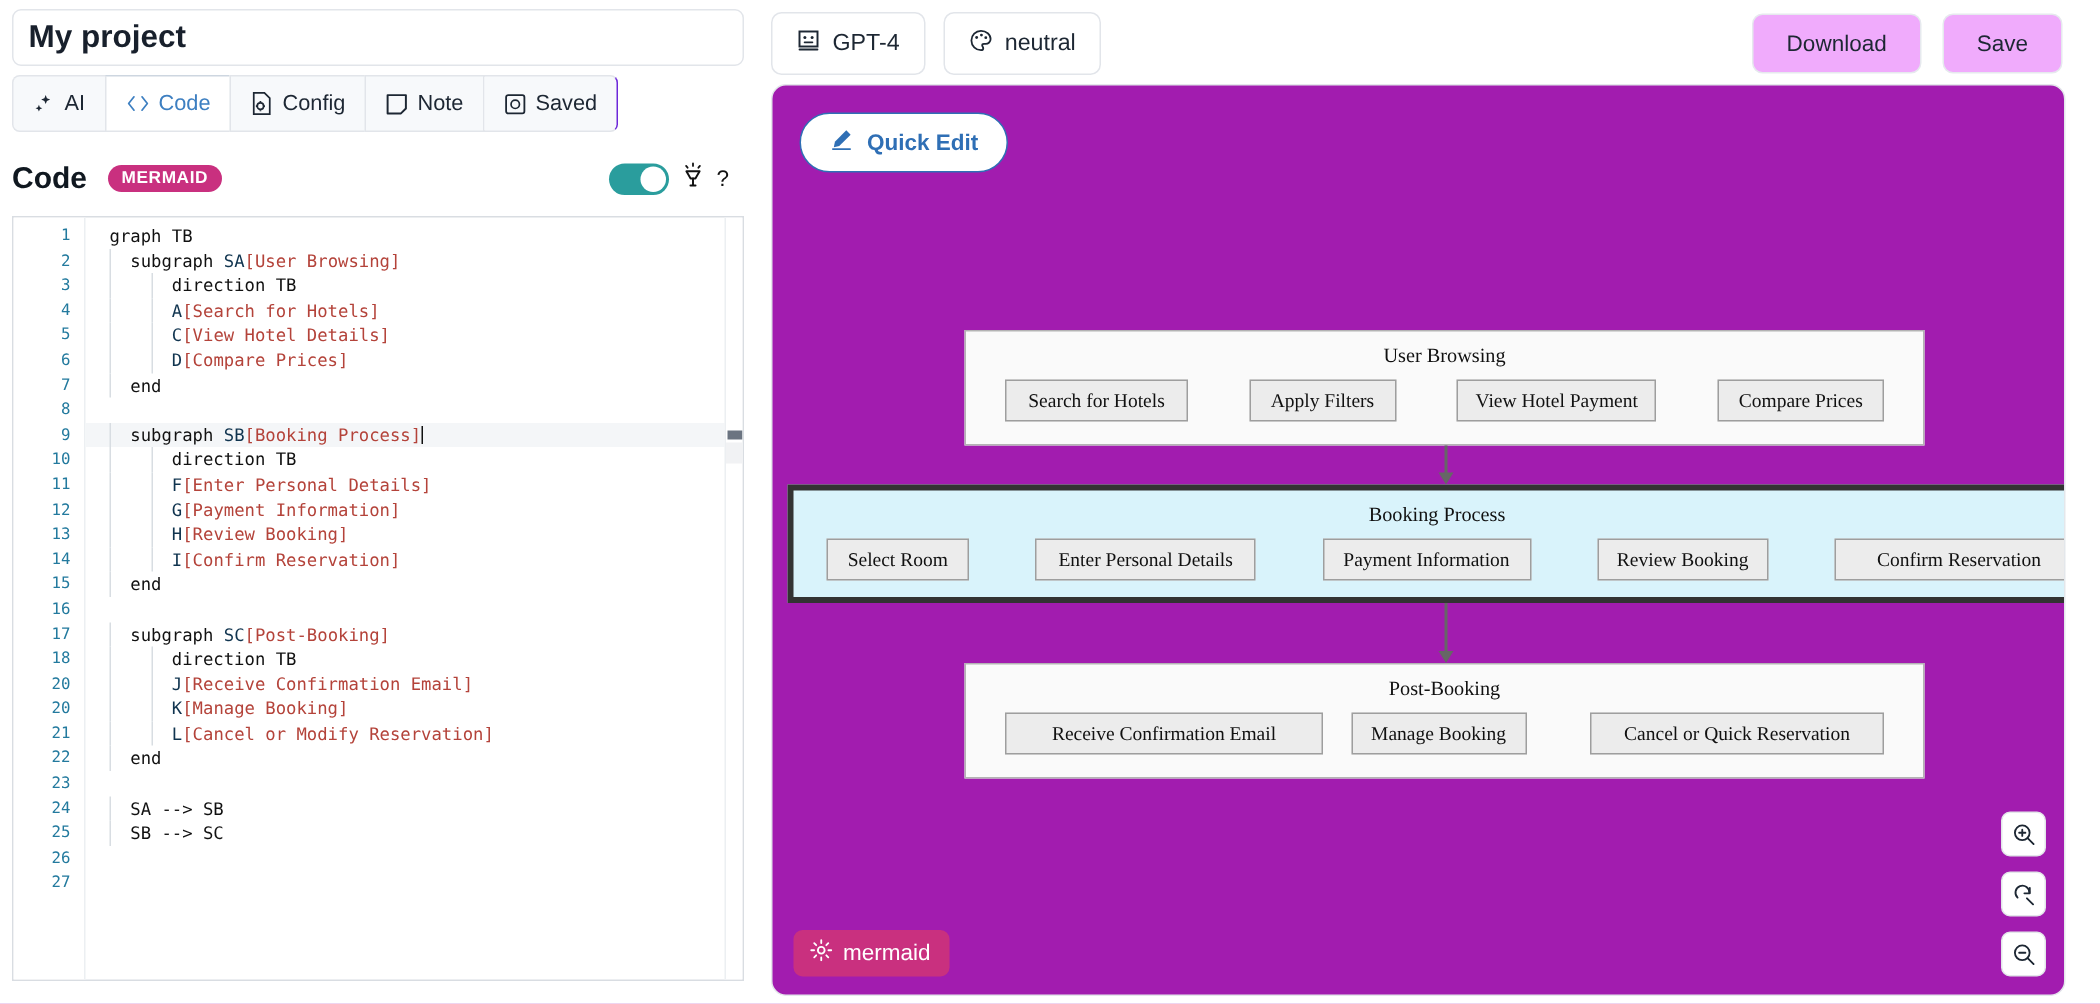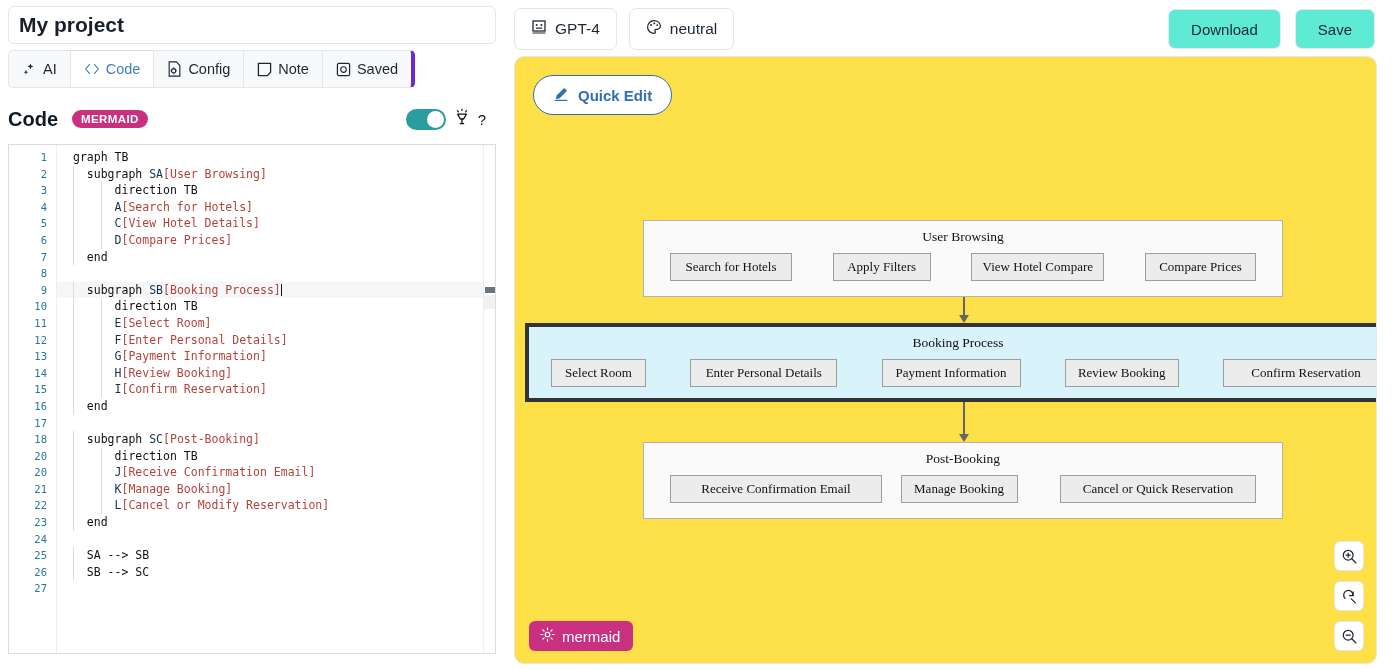--- a/index.html
+++ b/index.html
@@ -29,21 +29,21 @@
   .tab {
     display:flex; align-items:center; gap:6px;
     padding: 0 13px; height: 38px;
     border: 1px solid #e2e5ea;
     border-right: none;
     background: #f7f9fb;
     font-size: 14.5px; color:#1d2733;
     cursor: pointer;
   }
   .tab:first-child { border-top-left-radius:5px; border-bottom-left-radius:5px; }
-  .tab:last-child { border-right: 4px solid #6d28d9; border-top-right-radius:5px; border-bottom-right-radius:5px;}
+  .tab:last-child { border-right: 1px solid #6d28d9; border-top-right-radius:5px; border-bottom-right-radius:5px;}
   .tab.active { background:#ffffff; color:#3d7fc1; border-top:1px solid #cdd6e0; }
   .tab .ico { display:inline-flex; align-items:center; }
 
   .code-head { display:flex; align-items:center; margin-top: 16px; height: 30px; position:relative; }
   .code-head h2 { margin:0; font-size: 20px; font-weight: bold; color:#101820; font-family:"Liberation Sans",sans-serif;}
   .badge {
     margin-left: 14px;
     background:#c9307f; color:#fff;
     font-size: 11.5px; font-weight: bold; letter-spacing:.4px;
     padding: 3px 9px; border-radius: 10px;
@@ -101,30 +101,30 @@
     display:flex; align-items:center; gap:8px;
     height: 42px; padding: 0 16px;
     border:1px solid #e2e5ea; border-radius:7px; background:#fff;
     font-size: 15.5px; color:#1d2733; cursor:pointer;
   }
   .chip + .chip { margin-left: 12px; }
   .top-right { margin-left:auto; display:flex; gap: 14px; }
   .btn {
     height: 40px; padding: 0 22px;
     border:1px solid #e6e9ee; border-radius: 7px;
-    background:#5eead4; color:#1d2733; font-size:15px; cursor:pointer;
+    background:#f0abfc; color:#1d2733; font-size:15px; cursor:pointer;
     display:flex; align-items:center;
   }
 
   .canvas {
     position:relative;
     margin: 2px 4px 0 6px;
     height: 608px;
     border: 1px solid #e4e7eb; border-radius: 10px;
-    background:#fde047; overflow:hidden;
+    background:#a21caf; overflow:hidden;
   }
   .quick-edit {
     position:absolute; left: 18px; top: 18px;
     display:flex; align-items:center; gap:9px;
     height: 40px; padding: 0 19px;
     border: 1.6px solid #2f6fb5; border-radius: 21px;
     color:#2f6fb5; font-size: 15px; font-weight:bold; background:#fff;
     cursor:pointer;
   }
   .mermaid-badge {
@@ -280,21 +280,20 @@
           <div class="cline">graph TB</div>
           <div class="cline">  subgraph <span class="id">SA</span><span class="str">[User Browsing]</span><span class="indent-guide" style="left: 16px;"></span></div>
           <div class="cline">      direction TB<span class="indent-guide" style="left: 16px;"></span><span class="indent-guide" style="left: 43.6px;"></span></div>
           <div class="cline">      <span class="id">A</span><span class="str">[Search for Hotels]</span><span class="indent-guide" style="left: 16px;"></span><span class="indent-guide" style="left: 43.6px;"></span></div>
           <div class="cline">      <span class="id">C</span><span class="str">[View Hotel Details]</span><span class="indent-guide" style="left: 16px;"></span><span class="indent-guide" style="left: 43.6px;"></span></div>
           <div class="cline">      <span class="id">D</span><span class="str">[Compare Prices]</span><span class="indent-guide" style="left: 16px;"></span><span class="indent-guide" style="left: 43.6px;"></span></div>
           <div class="cline">  end<span class="indent-guide" style="left: 16px;"></span></div>
           <div class="cline"></div>
           <div class="cline active">  subgraph <span class="id">SB</span><span class="str">[Booking Process]</span><span class="indent-guide" style="left: 16px;"></span><span class="caret"></span></div>
           <div class="cline">      direction TB<span class="indent-guide" style="left: 16px;"></span><span class="indent-guide" style="left: 43.6px;"></span></div>
-          <div class="cline">      <span class="id">E</span><span class="str">[Select Room]</span><span class="indent-guide" style="left: 16px;"></span><span class="indent-guide" style="left: 43.6px;"></span></div>
           <div class="cline">      <span class="id">F</span><span class="str">[Enter Personal Details]</span><span class="indent-guide" style="left: 16px;"></span><span class="indent-guide" style="left: 43.6px;"></span></div>
           <div class="cline">      <span class="id">G</span><span class="str">[Payment Information]</span><span class="indent-guide" style="left: 16px;"></span><span class="indent-guide" style="left: 43.6px;"></span></div>
           <div class="cline">      <span class="id">H</span><span class="str">[Review Booking]</span><span class="indent-guide" style="left: 16px;"></span><span class="indent-guide" style="left: 43.6px;"></span></div>
           <div class="cline">      <span class="id">I</span><span class="str">[Confirm Reservation]</span><span class="indent-guide" style="left: 16px;"></span><span class="indent-guide" style="left: 43.6px;"></span></div>
           <div class="cline">  end<span class="indent-guide" style="left: 16px;"></span></div>
           <div class="cline"></div>
           <div class="cline">  subgraph <span class="id">SC</span><span class="str">[Post-Booking]</span><span class="indent-guide" style="left: 16px;"></span></div>
           <div class="cline">      direction TB<span class="indent-guide" style="left: 16px;"></span><span class="indent-guide" style="left: 43.6px;"></span></div>
           <div class="cline">      <span class="id">J</span><span class="str">[Receive Confirmation Email]</span><span class="indent-guide" style="left: 16px;"></span><span class="indent-guide" style="left: 43.6px;"></span></div>
           <div class="cline">      <span class="id">K</span><span class="str">[Manage Booking]</span><span class="indent-guide" style="left: 16px;"></span><span class="indent-guide" style="left: 43.6px;"></span></div>
@@ -352,21 +351,21 @@
             </svg>
         </span>
         <span>Quick Edit</span>
       </div>
 
       <div class="diagram">
           <div class="sub" style="left: 128px; top: 163px; width: 640px; height: 77px;">
             <div class="sub-title">User Browsing</div>
             <div class="node" style="left: 26px; top: 32px; width: 122px;">Search for Hotels</div>
             <div class="node" style="left: 188.667px; top: 32px; width: 98px;">Apply Filters</div>
-            <div class="node" style="left: 327.333px; top: 32px; width: 133px;">View Hotel Compare</div>
+            <div class="node" style="left: 327.333px; top: 32px; width: 133px;">View Hotel Payment</div>
             <div class="node" style="left: 501px; top: 32px; width: 111px;">Compare Prices</div>
           </div>
           <div class="sub highlight" style="left: 10px; top: 266px; width: 866px; height: 79px;">
             <div class="sub-title">Booking Process</div>
             <div class="node" style="left: 22px; top: 32px; width: 95px;">Select Room</div>
             <div class="node" style="left: 161.25px; top: 32px; width: 147px;">Enter Personal Details</div>
             <div class="node" style="left: 352.5px; top: 32px; width: 139px;">Payment Information</div>
             <div class="node" style="left: 535.75px; top: 32px; width: 114px;">Review Booking</div>
             <div class="node" style="left: 694px; top: 32px; width: 166px;">Confirm Reservation</div>
           </div>

